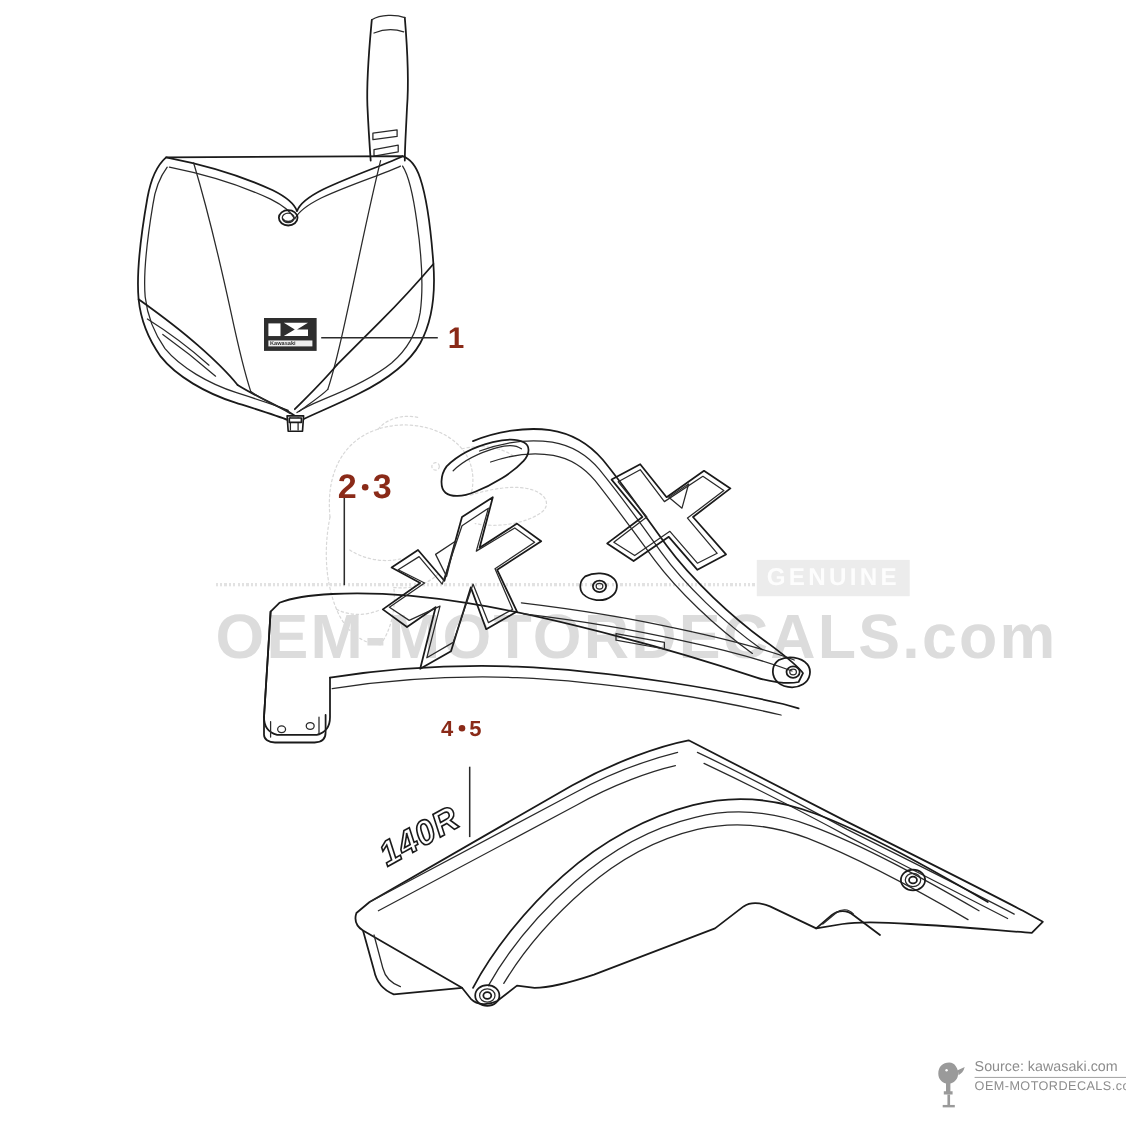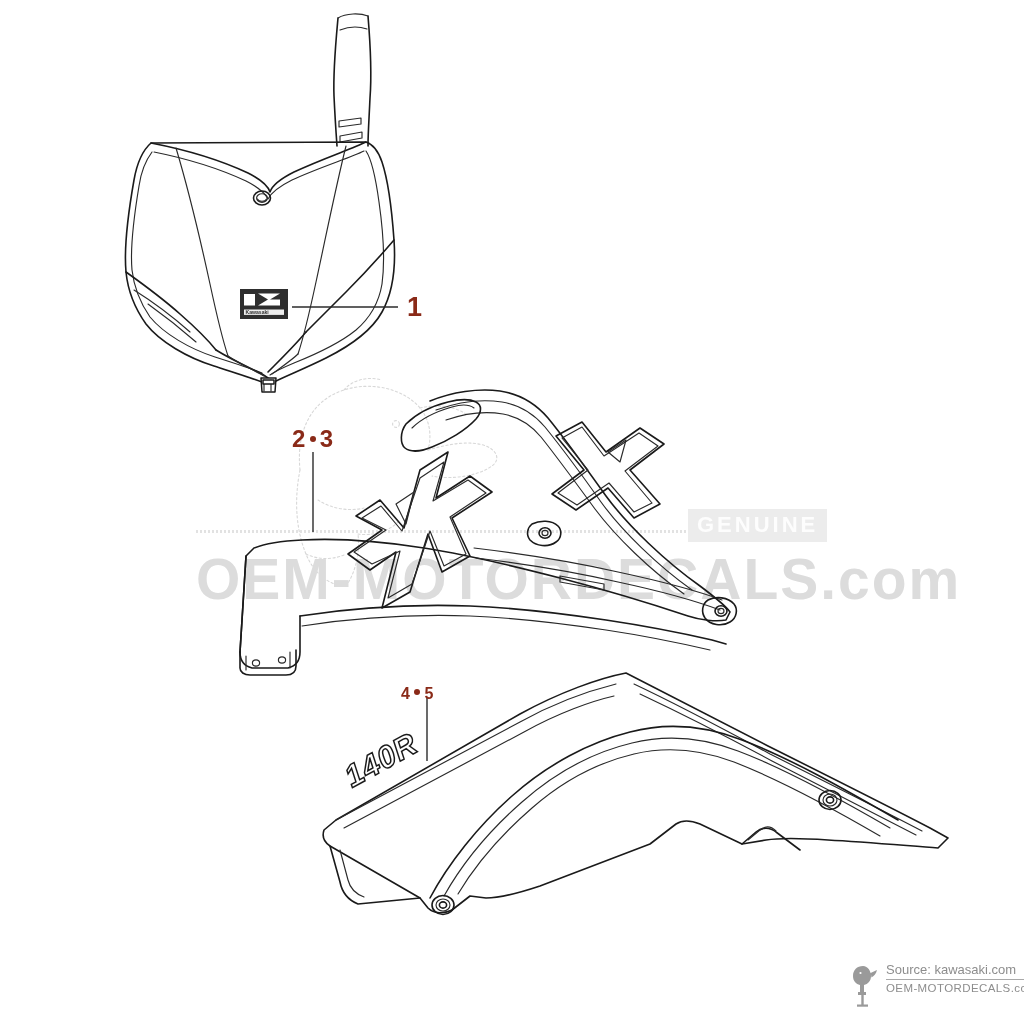--- a/index.html
+++ b/index.html
@@ -18,22 +18,22 @@
        stroke-dasharray:2.2 2.4;stroke-linecap:round;}
 
   
   .callout{position:absolute;color:#8a2a18;font-weight:bold;
            letter-spacing:0.5px;white-space:nowrap;
            font-family:"Liberation Sans",sans-serif;}
   .callout .dot{display:inline-block;width:6px;height:6px;
            background:#8a2a18;border-radius:50%;
            vertical-align:0.22em;margin:0 4px;}
   #lbl-1{left:407px;top:292px;font-size:27px;}
-  #lbl-23{left:292px;top:425px;font-size:24px;}
-  #lbl-45{left:401px;top:685px;font-size:16px;}
+  #lbl-23{left:307px;top:425px;font-size:31px;}
+  #lbl-45{left:401px;top:652px;font-size:20px;}
 
   
   .wm-main{position:absolute;left:196px;top:546px;
       font-size:57px;font-weight:bold;letter-spacing:2px;
       color:#dcdcdc;white-space:nowrap;user-select:none;
       font-family:"Liberation Sans",sans-serif;}
   .wm-dotline{position:absolute;left:196px;top:530px;width:628px;height:3px;
       background:repeating-linear-gradient(to right,#e2e2e2 0 2px,transparent 2px 4px);}
   .wm-genuine{position:absolute;left:688px;top:509px;
       background:#ececec;padding:3px 9px 4px 9px;

